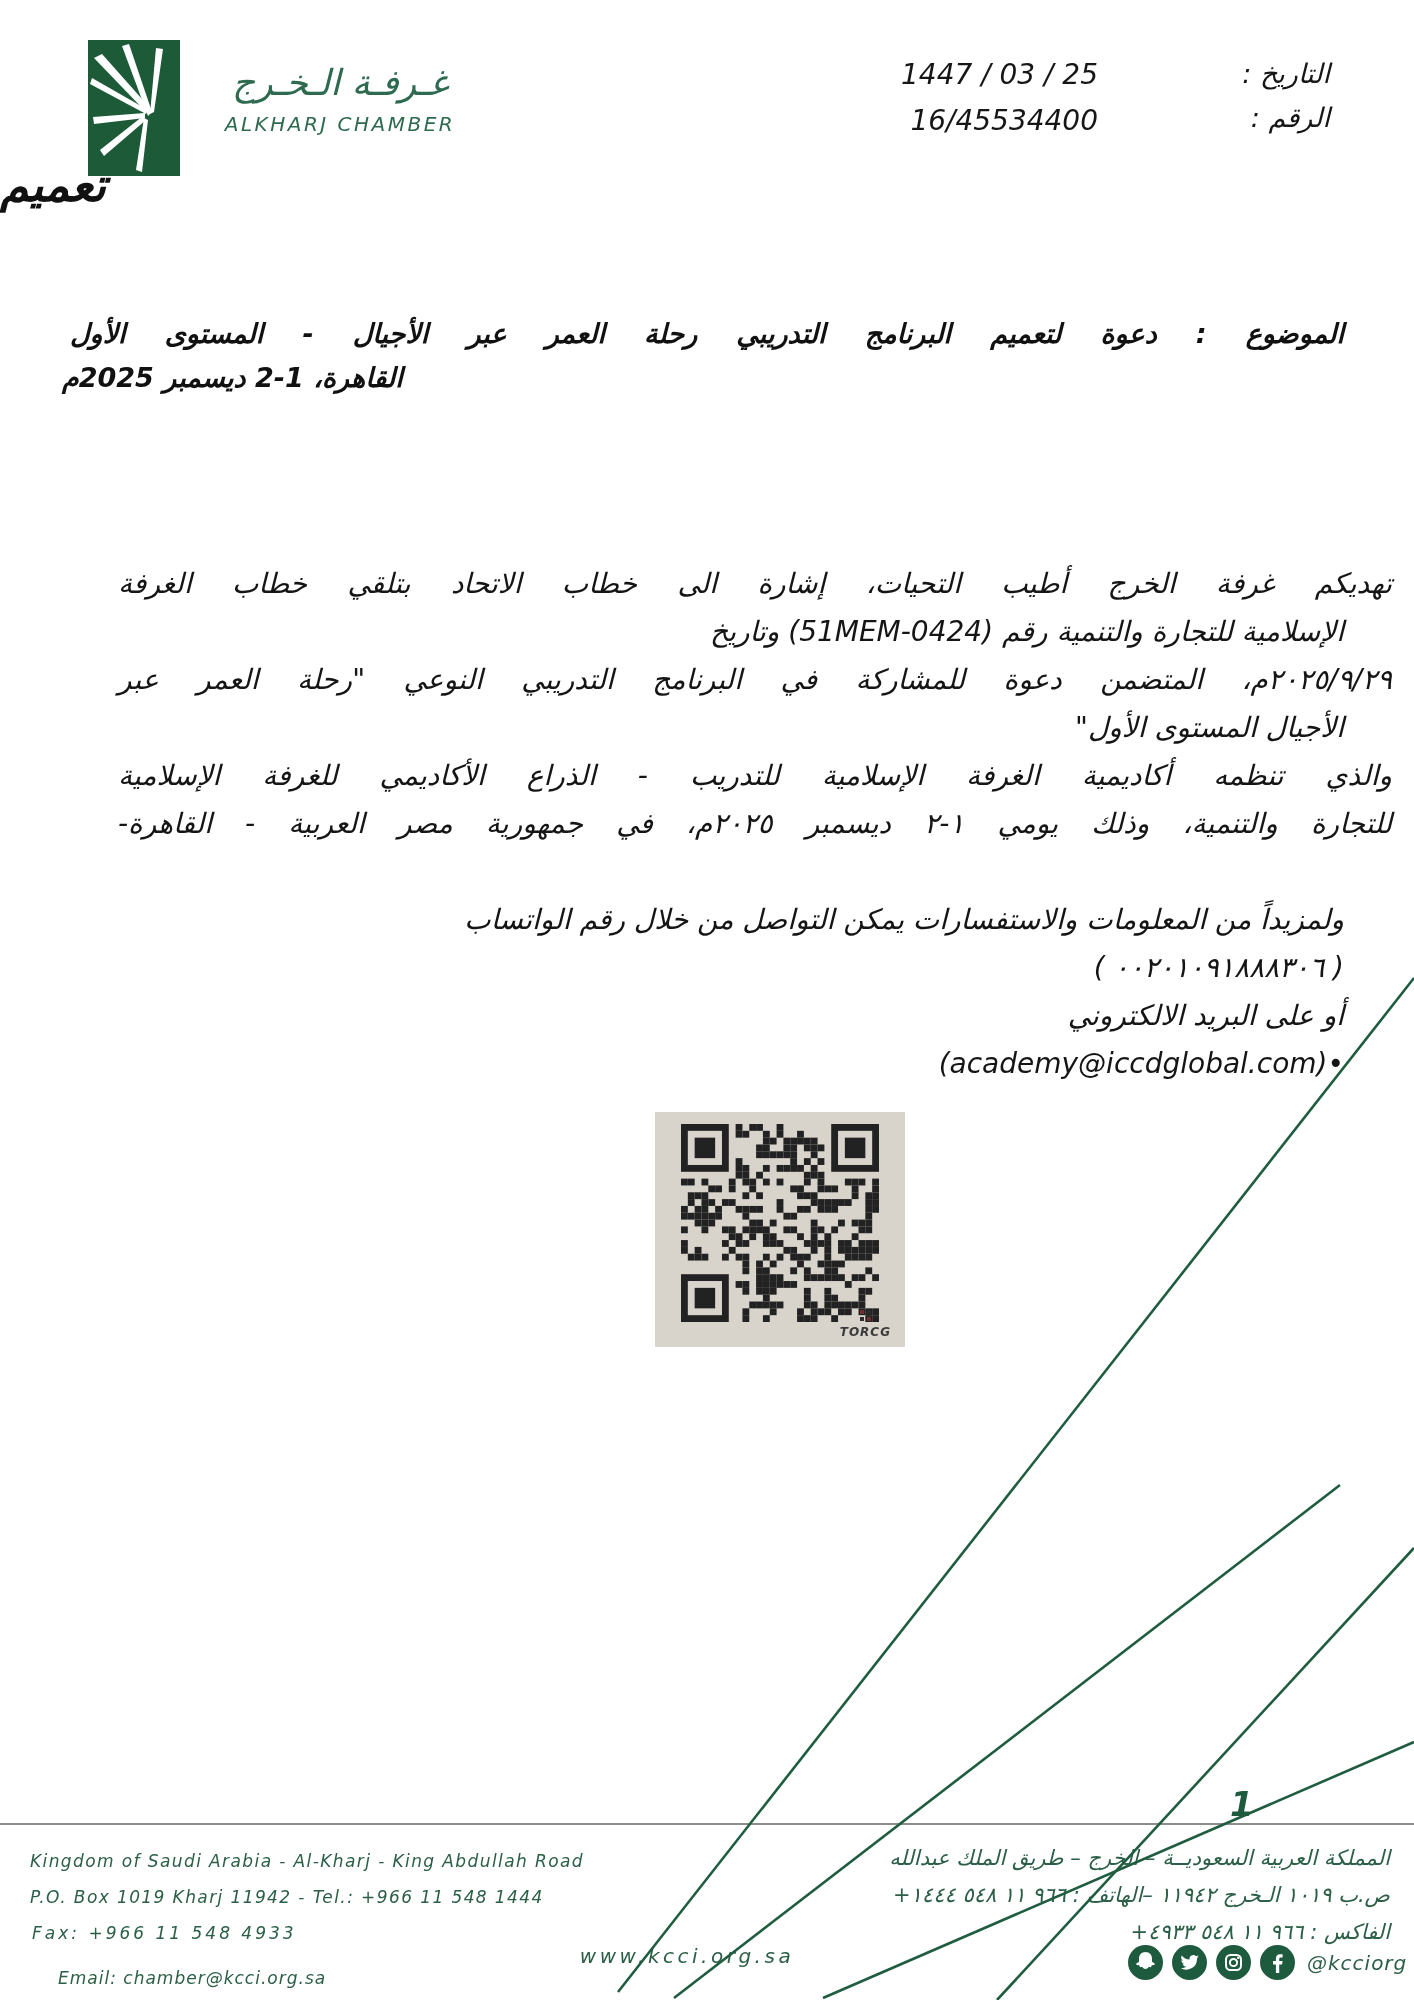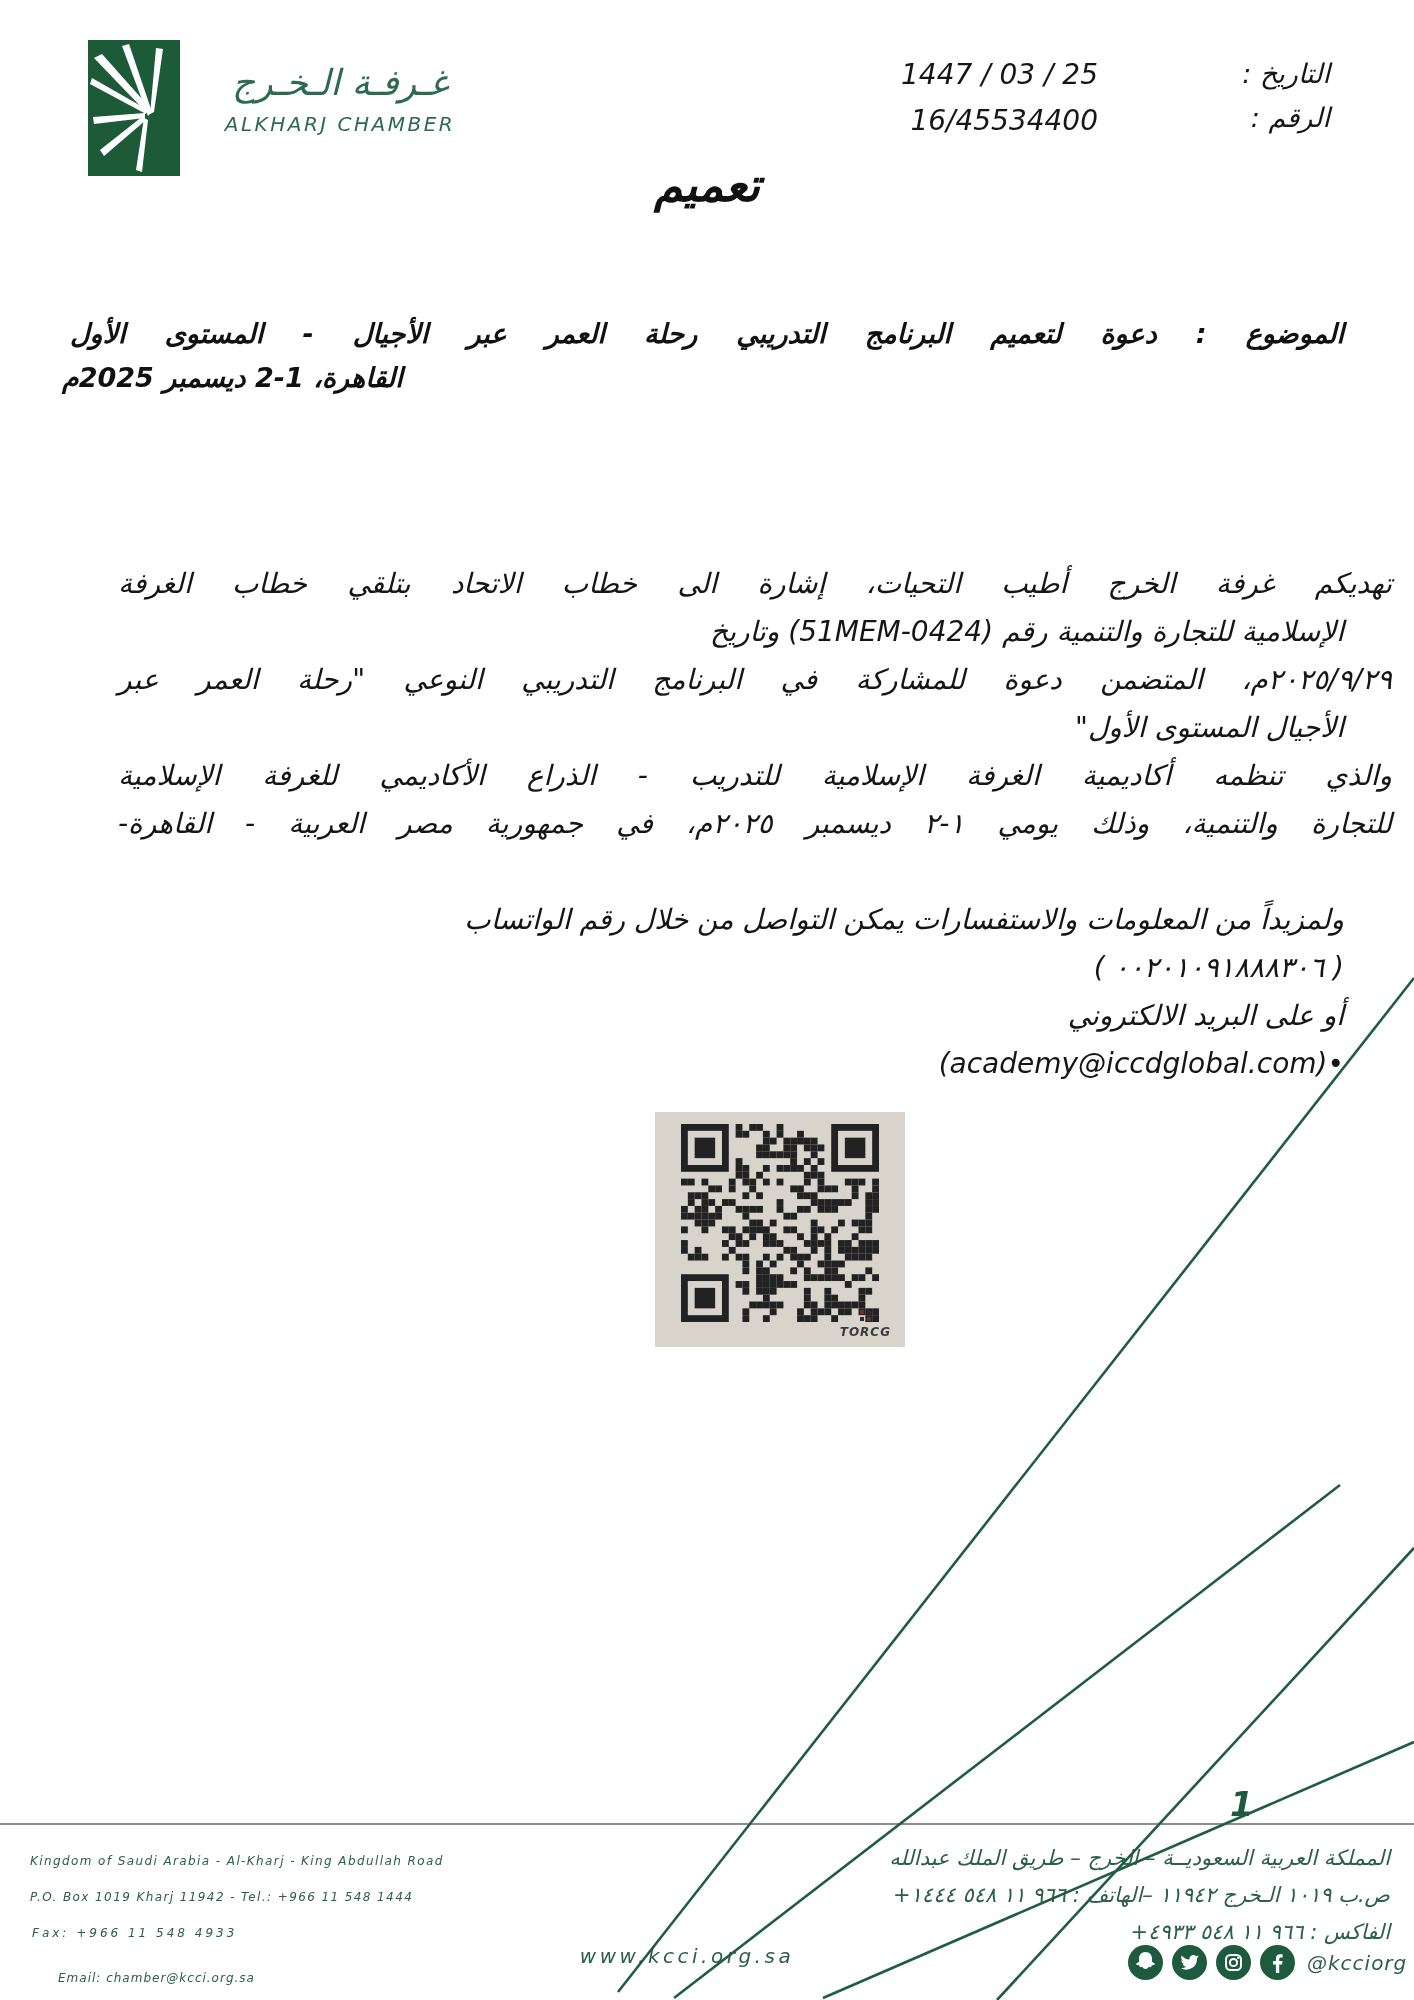--- a/index.html
+++ b/index.html
@@ -6,21 +6,21 @@
   .page{position:relative;width:1414px;height:2000px;background:#ffffff;overflow:hidden;
         font-family:"DejaVu Sans",sans-serif;color:#1c1c1c;font-style:italic;}
   .abs{position:absolute;}
 
   
   .logo-box{left:88px;top:40px;width:92px;height:136px;background:#1d5b38;}
   .logo-ar{left:200px;top:62px;width:280px;font-size:36px;color:#2d6a4f;direction:rtl;text-align:center;letter-spacing:1px;}
   .logo-en{left:200px;top:112px;width:280px;font-size:20px;color:#2d6a4f;text-align:center;letter-spacing:2.5px;}
   .hdr-label{right:84px;direction:rtl;font-size:27px;color:#161616;}
   .hdr-value{right:316px;font-size:28px;color:#161616;direction:ltr;text-align:right;}
-  .doc-title{left:0;top:158px;width:100%;text-align:center;font-size:46px;font-weight:600;color:#111;}
+  .doc-title{left:0;top:158px;width:100%;font-size:46px;font-weight:600;color:#111;}
 
   
   .subj1{left:70px;top:318px;width:1274px;direction:rtl;font-weight:bold;font-size:27px;
          text-align:justify;text-align-last:justify;color:#111;}
   .subj2{left:62px;top:362px;direction:rtl;font-weight:bold;font-size:27px;color:#111;}
 
   
   .bl{left:70px;width:1274px;direction:rtl;font-size:28px;color:#151515;}
   .bl.j{text-align:justify;text-align-last:justify;margin-left:48px;}
   .bl.r{text-align:right;}
@@ -34,21 +34,21 @@
       background:
         linear-gradient(#6e2e2e,#6e2e2e) 0 0/4px 4px no-repeat,
         linear-gradient(#2b2b2b,#2b2b2b) 7px 0/4px 4px no-repeat,
         linear-gradient(#2b2b2b,#2b2b2b) 0 7px/4px 4px no-repeat,
         linear-gradient(#6e2e2e,#6e2e2e) 7px 7px/4px 4px no-repeat;}
   .qr-brand-text{font-size:12px;font-weight:bold;color:#3a3a3a;letter-spacing:1px;}
 
   
   .divider{left:0;top:1823px;width:1414px;height:2px;background:#8a8f8a;}
   .page-num{left:1230px;top:1784px;font-size:34px;font-weight:bold;color:#1e5b3e;z-index:4;}
-  .f-left{left:30px;top:1843px;color:#2c5f47;font-size:12px;letter-spacing:1.4px;line-height:36px;white-space:nowrap;}
+  .f-left{left:30px;top:1843px;color:#2c5f47;font-size:17px;letter-spacing:1.4px;line-height:36px;white-space:nowrap;}
   .f-overlap{position:relative;height:36px;}
   .f-overlap .fax{position:absolute;left:2px;top:0;letter-spacing:3px;}
   .f-overlap .email{position:absolute;left:28px;top:0;letter-spacing:1px;margin-top:45px;}
   .f-right{right:24px;top:1840px;direction:rtl;text-align:right;color:#2c5f47;font-size:21px;line-height:37px;white-space:nowrap;}
   .ltrnum{direction:ltr;unicode-bidi:isolate;}
   .social-row{left:1128px;top:1945px;display:flex;align-items:center;gap:9px;z-index:2;}
   .s-ic{width:35px;height:35px;}
   .s-handle{font-size:20px;color:#2c5f47;letter-spacing:1px;margin-left:3px;}
   .website{left:0;top:1944px;width:1374px;text-align:center;font-size:20px;letter-spacing:3.5px;color:#2c5f47;z-index:2;}
 

